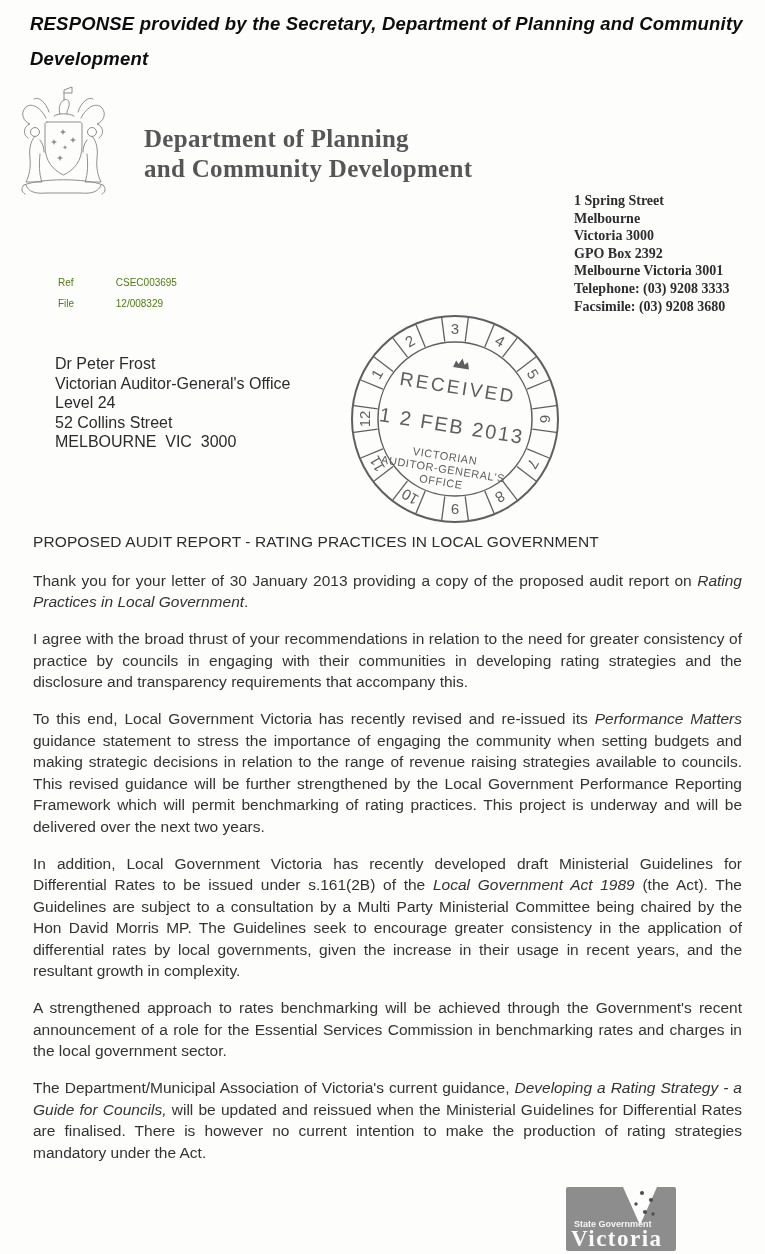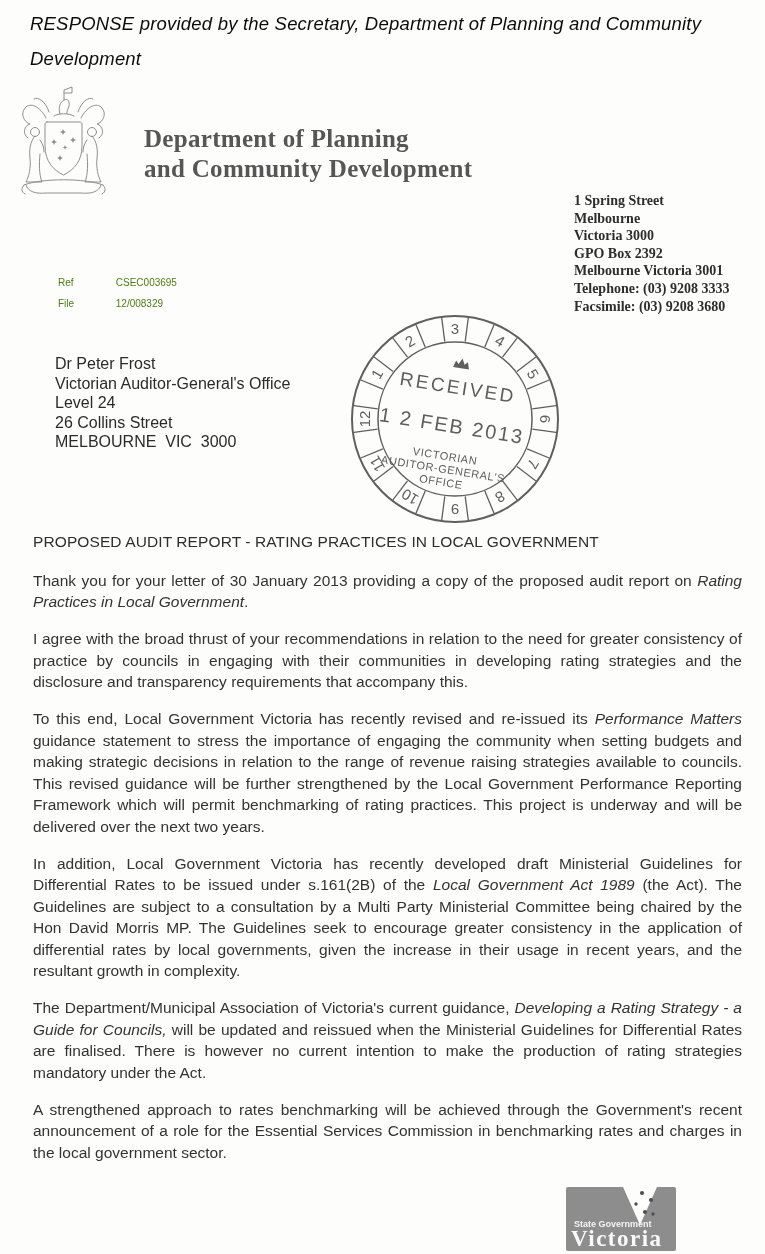--- a/index.html
+++ b/index.html
@@ -4,21 +4,21 @@
 <style>
   html,body{margin:0;padding:0;background:#ffffff;}
   .page{
     position:relative;width:765px;height:1254px;margin:0 auto;
     background:#fdfdfc;overflow:hidden;
     font-family:"Liberation Sans",sans-serif;color:#333;
   }
   
   .response-header{
     position:absolute;left:30px;top:6px;width:722px;
-    font-size:18.5px;line-height:35px;font-weight:normal;font-style:italic;
+    font-size:18.5px;line-height:35px;font-weight:bold;font-style:italic;
     color:#0d0d0d;letter-spacing:.2px;
   }
   
   .coat{position:absolute;left:16px;top:84px;}
   .dept-name{
     position:absolute;left:144px;top:124px;
     font-family:"Liberation Serif",serif;font-weight:bold;
     font-size:25px;line-height:30px;color:#565656;letter-spacing:.3px;
   }
   .lh-address{
@@ -115,21 +115,21 @@
     <div class="ref-row">
       <span class="ref-label">File</span>
       <span>12/008329</span>
     </div>
   </div>
 
   <div class="recipient">
     <div>Dr Peter Frost</div>
     <div>Victorian Auditor-General's Office</div>
     <div>Level 24</div>
-    <div>26 Collins Street</div>
+    <div>52 Collins Street</div>
     <div>MELBOURNE  VIC  3000</div>
   </div>
 
   <svg class="stamp" width="218" height="214" viewBox="0 0 218 214">
     <g stroke="#4a4a4a">
       <circle cx="109" cy="107" r="103" stroke-width="2"></circle>
       <circle cx="109" cy="107" r="77" stroke-width="1.5"></circle>
       <g stroke-width="1.3">
           <line x1="186.3" y1="117.2" x2="210.1" y2="120.3"></line>
           <line x1="181.1" y1="136.8" x2="203.2" y2="146.0"></line>
@@ -185,23 +185,23 @@
     <div class="subject">PROPOSED AUDIT REPORT - RATING PRACTICES IN LOCAL GOVERNMENT</div>
 
     <p><span>Thank you for your letter of 30 January 2013 providing a copy of the proposed audit report on </span><em>Rating Practices in Local Government</em><span>.</span></p>
 
     <p><span>I agree with the broad thrust of your recommendations in relation to the need for greater consistency of practice by councils in engaging with their communities in developing rating strategies and the disclosure and transparency requirements that accompany this.</span></p>
 
     <p><span>To this end, Local Government Victoria has recently revised and re-issued its </span><em>Performance Matters</em><span> guidance statement to stress the importance of engaging the community when setting budgets and making strategic decisions in relation to the range of revenue raising strategies available to councils.  This revised guidance will be further strengthened by the Local Government Performance Reporting Framework which will permit benchmarking of rating practices.  This project is underway and will be delivered over the next two years.</span></p>
 
     <p><span>In addition, Local Government Victoria has recently developed draft Ministerial Guidelines for Differential Rates to be issued under s.161(2B) of the </span><em>Local Government Act 1989</em><span> (the Act).  The Guidelines are subject to a consultation by a Multi Party Ministerial Committee being chaired by the Hon David Morris MP.  The Guidelines seek to encourage greater consistency in the application of differential rates by local governments, given the increase in their usage in recent years, and the resultant growth in complexity.</span></p>
 
+    <p><span>A strengthened approach to rates benchmarking will be achieved through the Government's recent announcement of a role for the Essential Services Commission in benchmarking rates and charges in the local government sector.</span></p>
+
     <p><span>The Department/Municipal Association of Victoria's current guidance, </span><em>Developing a Rating Strategy - a Guide for Councils,</em><span> will be updated and reissued when the Ministerial Guidelines for Differential Rates are finalised.  There is however no current intention to make the production of rating strategies mandatory under the Act.</span></p>
-
-    <p><span>A strengthened approach to rates benchmarking will be achieved through the Government's recent announcement of a role for the Essential Services Commission in benchmarking rates and charges in the local government sector.</span></p>
   </div>
 
   <svg class="vic-logo" width="110" height="64" viewBox="0 0 110 64">
     <rect x="0" y="0" width="110" height="64" rx="2" fill="#8d8d8d"></rect>
     <polygon points="57,0 74,38 91,0" fill="#fdfdfc"></polygon>
     <g fill="#4f4f4f">
       <circle cx="76" cy="6" r="2.1"></circle>
       <circle cx="85" cy="13" r="2.1"></circle>
       <circle cx="70" cy="17" r="1.7"></circle>
       <circle cx="79" cy="25" r="2.1"></circle>

